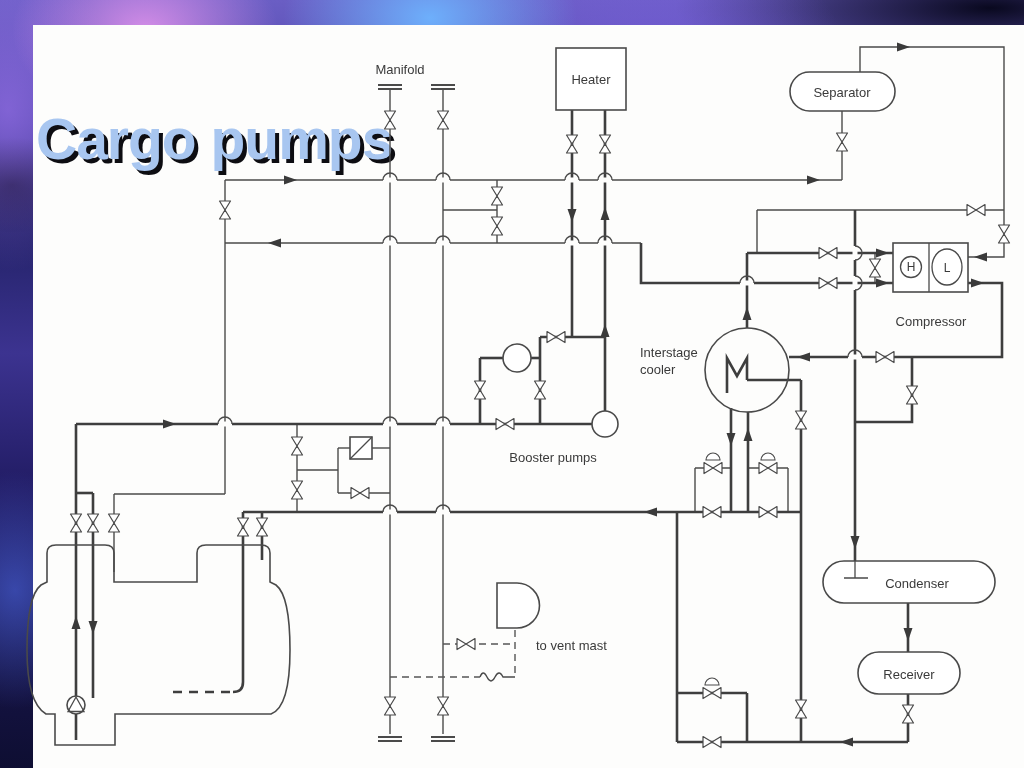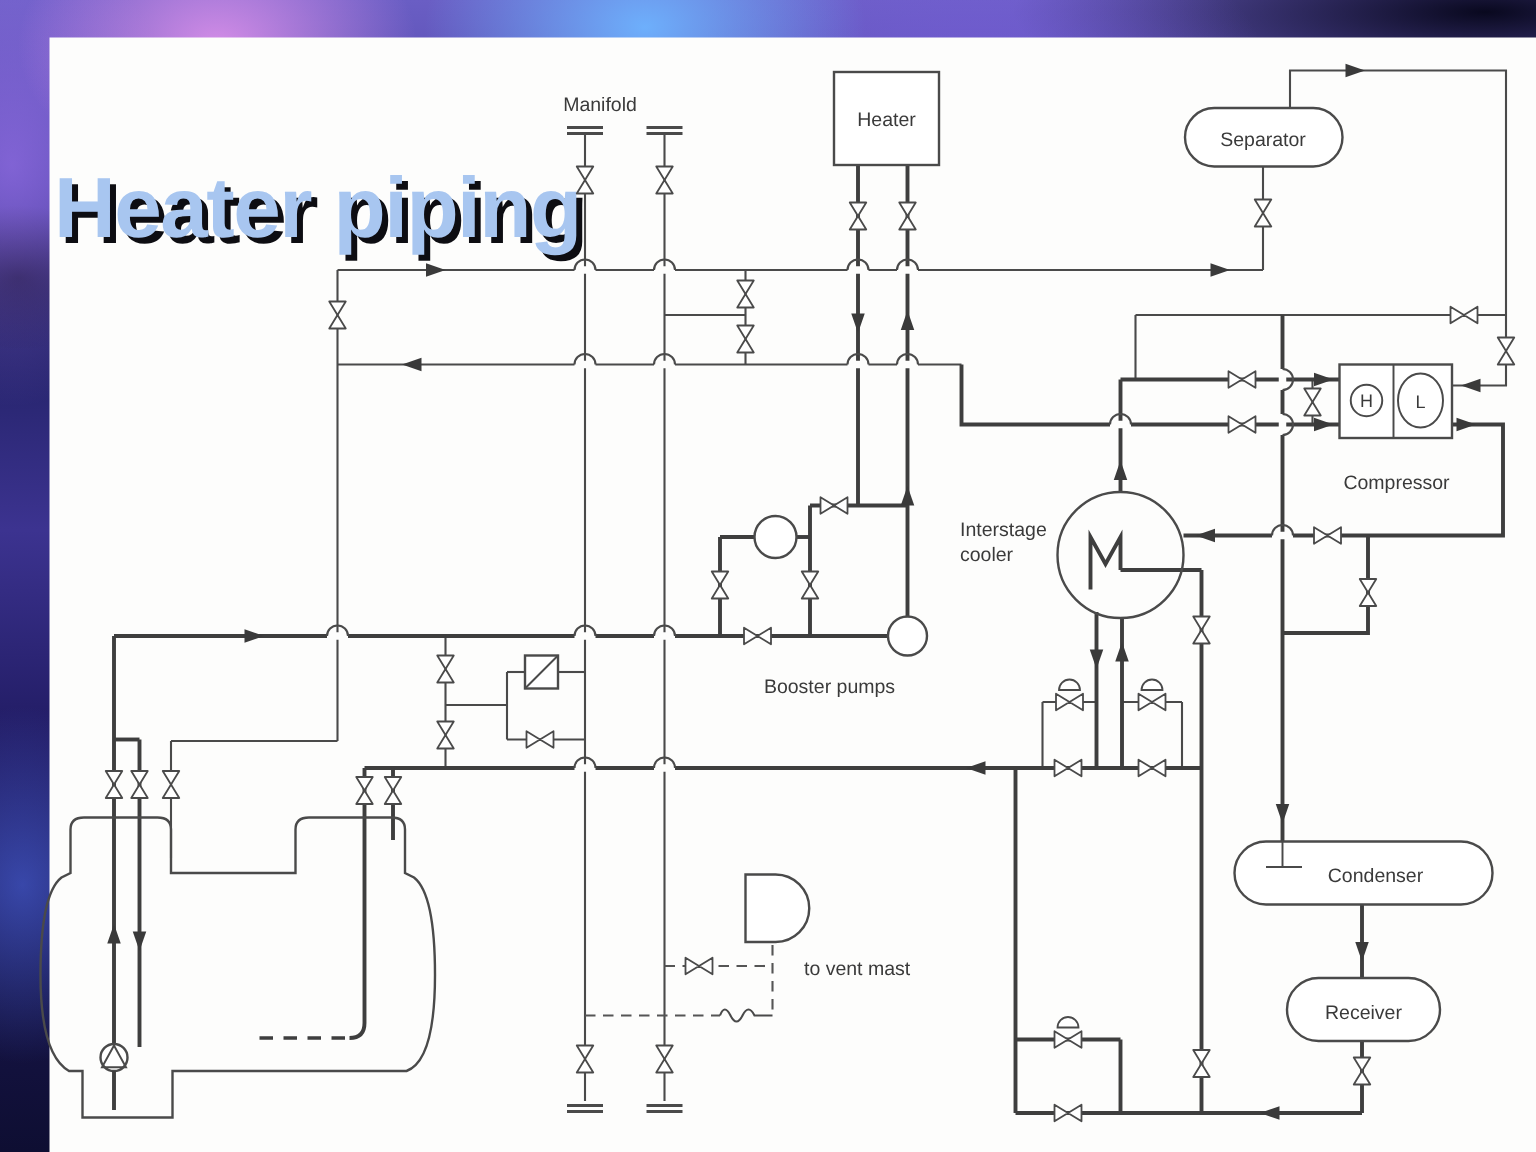--- a/index.html
+++ b/index.html
@@ -39,21 +39,21 @@
   .hop{fill:none;stroke:var(--line,#4a4a4a);stroke-width:1.4;}
   .flange{stroke:#4a4a4a;stroke-width:2;fill:none;}
   .int{fill:none;stroke:var(--line,#4a4a4a);stroke-width:1.3;}
   .lbl{font:13px "Liberation Sans",sans-serif;fill:#3a3a3a;}
   .gauge{font:12px "Liberation Sans",sans-serif;fill:#3a3a3a;}
 </style>
 </head>
 <body>
 
 <div class="panel"></div>
-<div class="title">Heater piping</div>
+<div class="title">Cargo pumps</div>
 
 <svg width="1024" height="768" viewBox="0 0 1024 768">
 
   <g>
     <path class="p1" d="M225,180 H842"></path>
     <path class="p1" d="M842,111 V180"></path>
     <path class="p1" d="M225,243 H641"></path>
     <path class="p1" d="M225,180 V494"></path>
     <path class="p1" d="M114,494 H225"></path>
     <path class="p1" d="M114,494 V572"></path>

